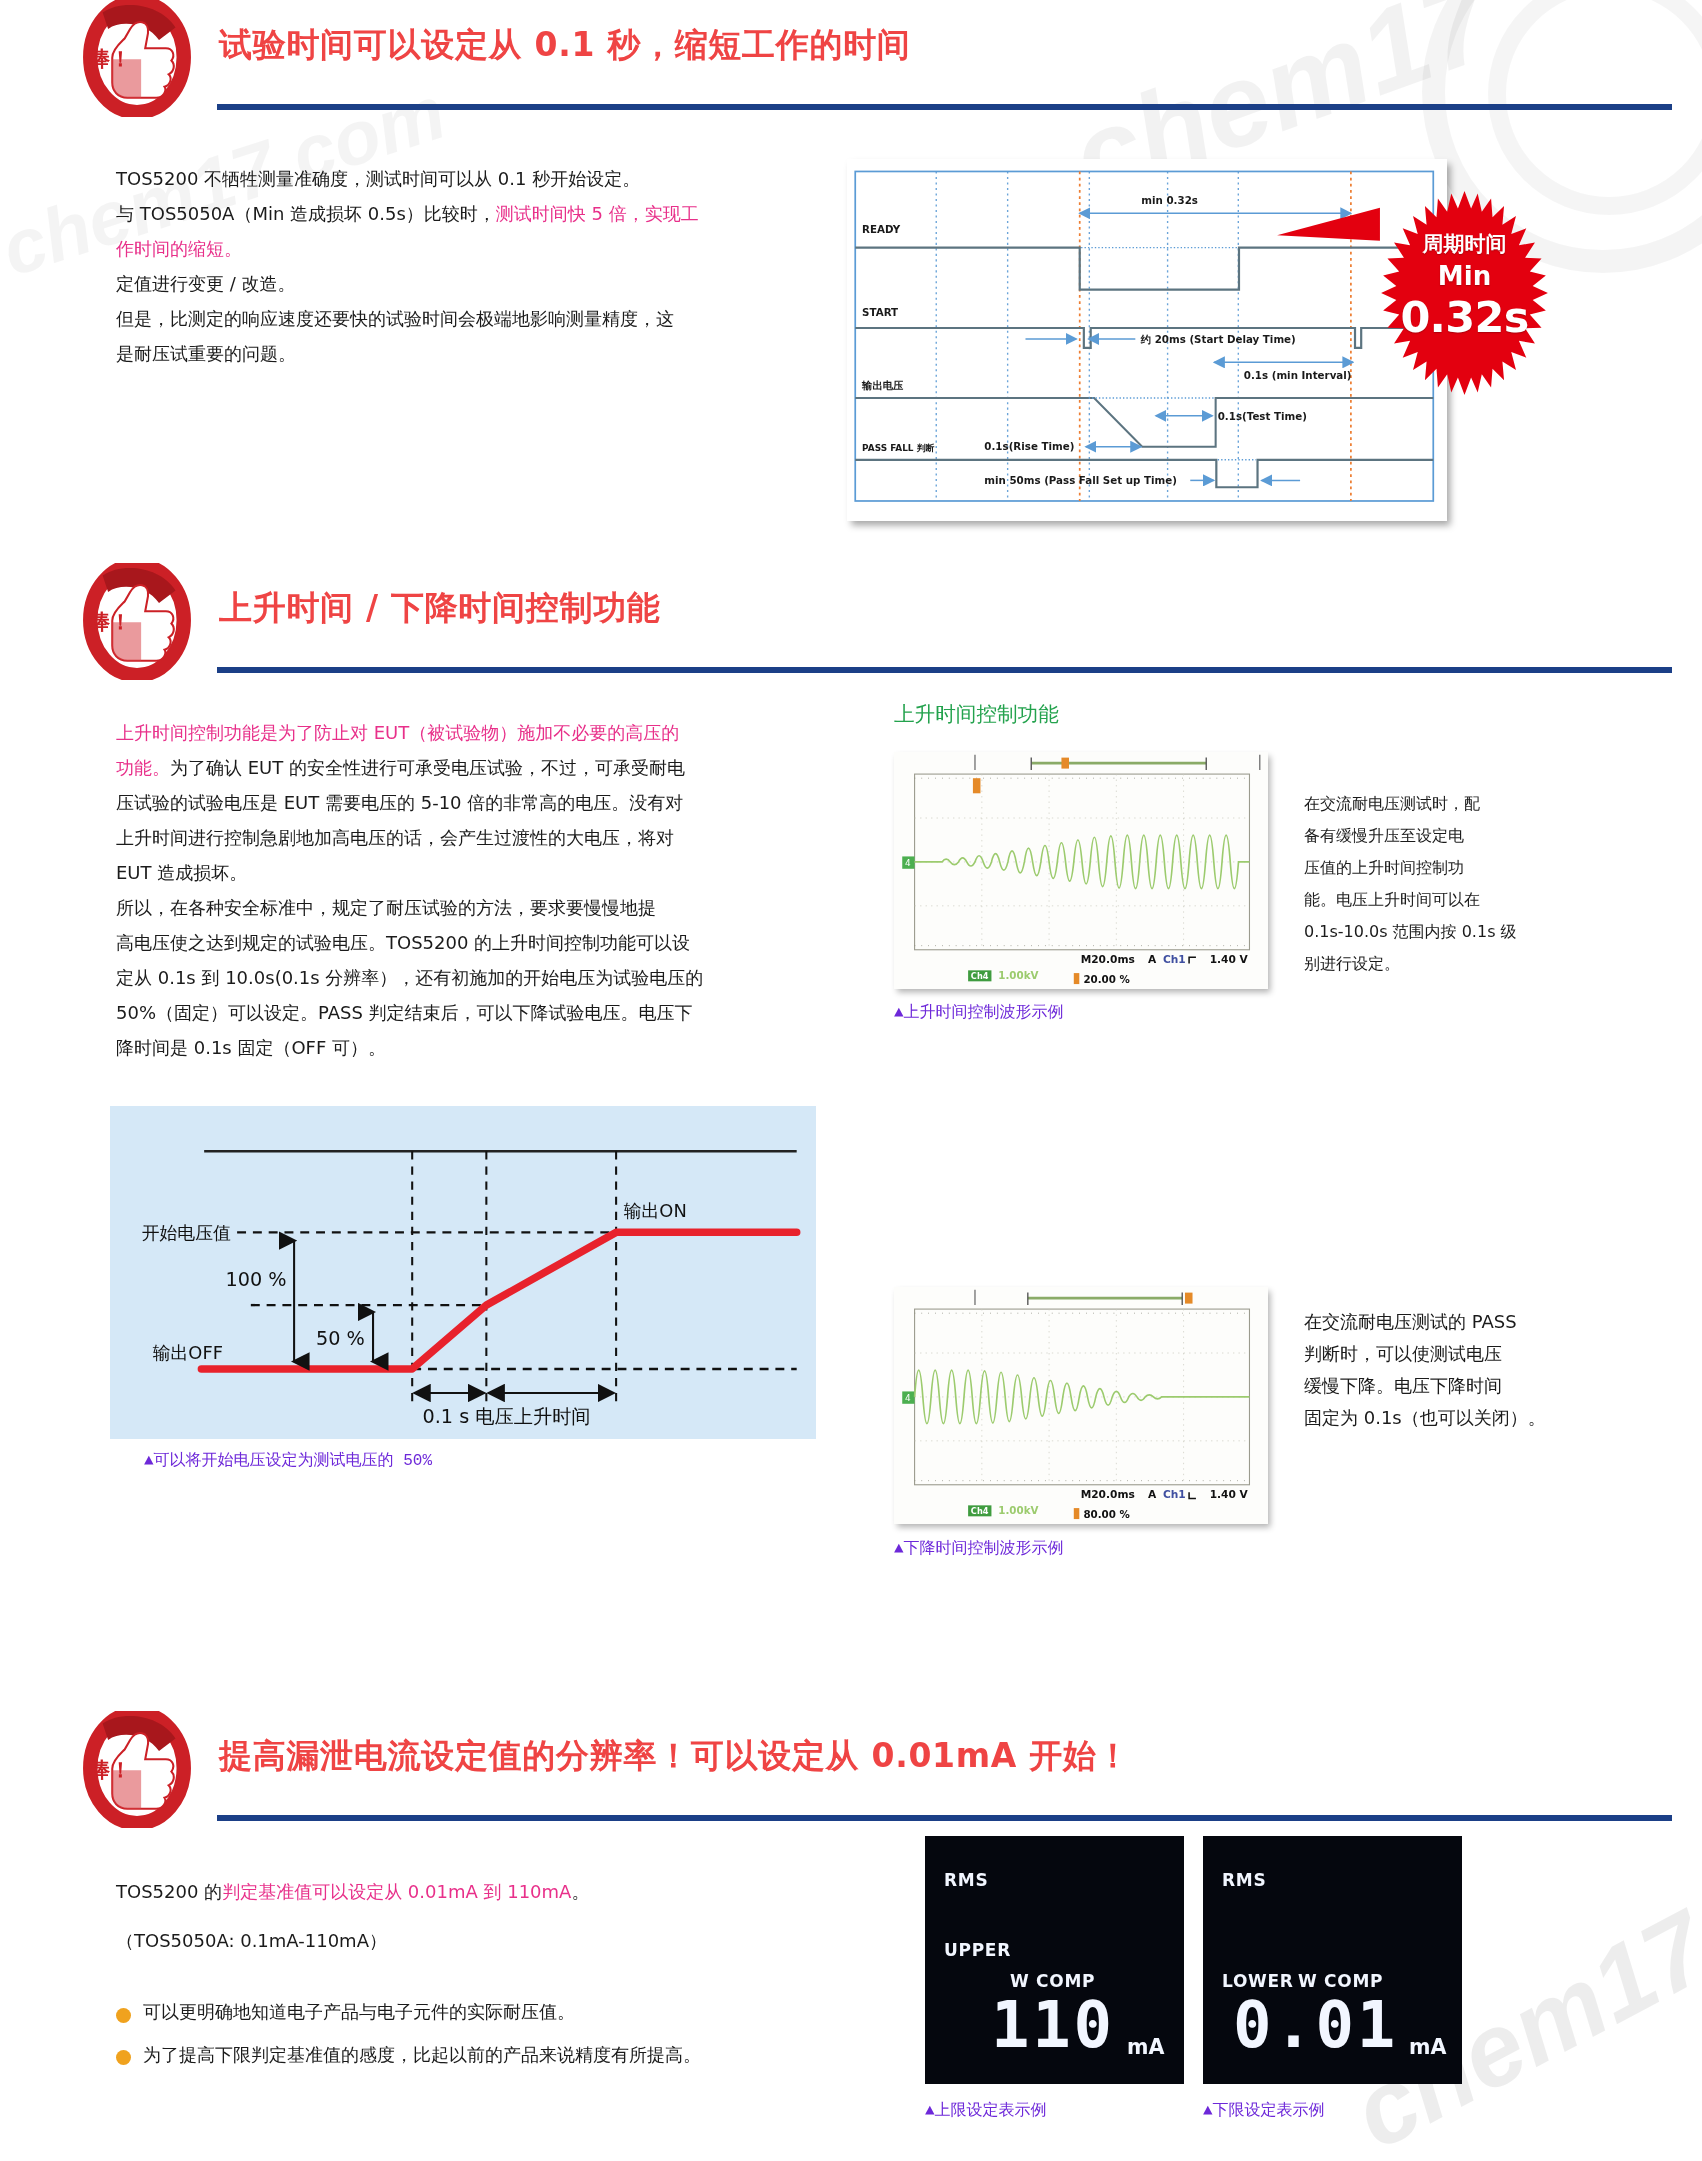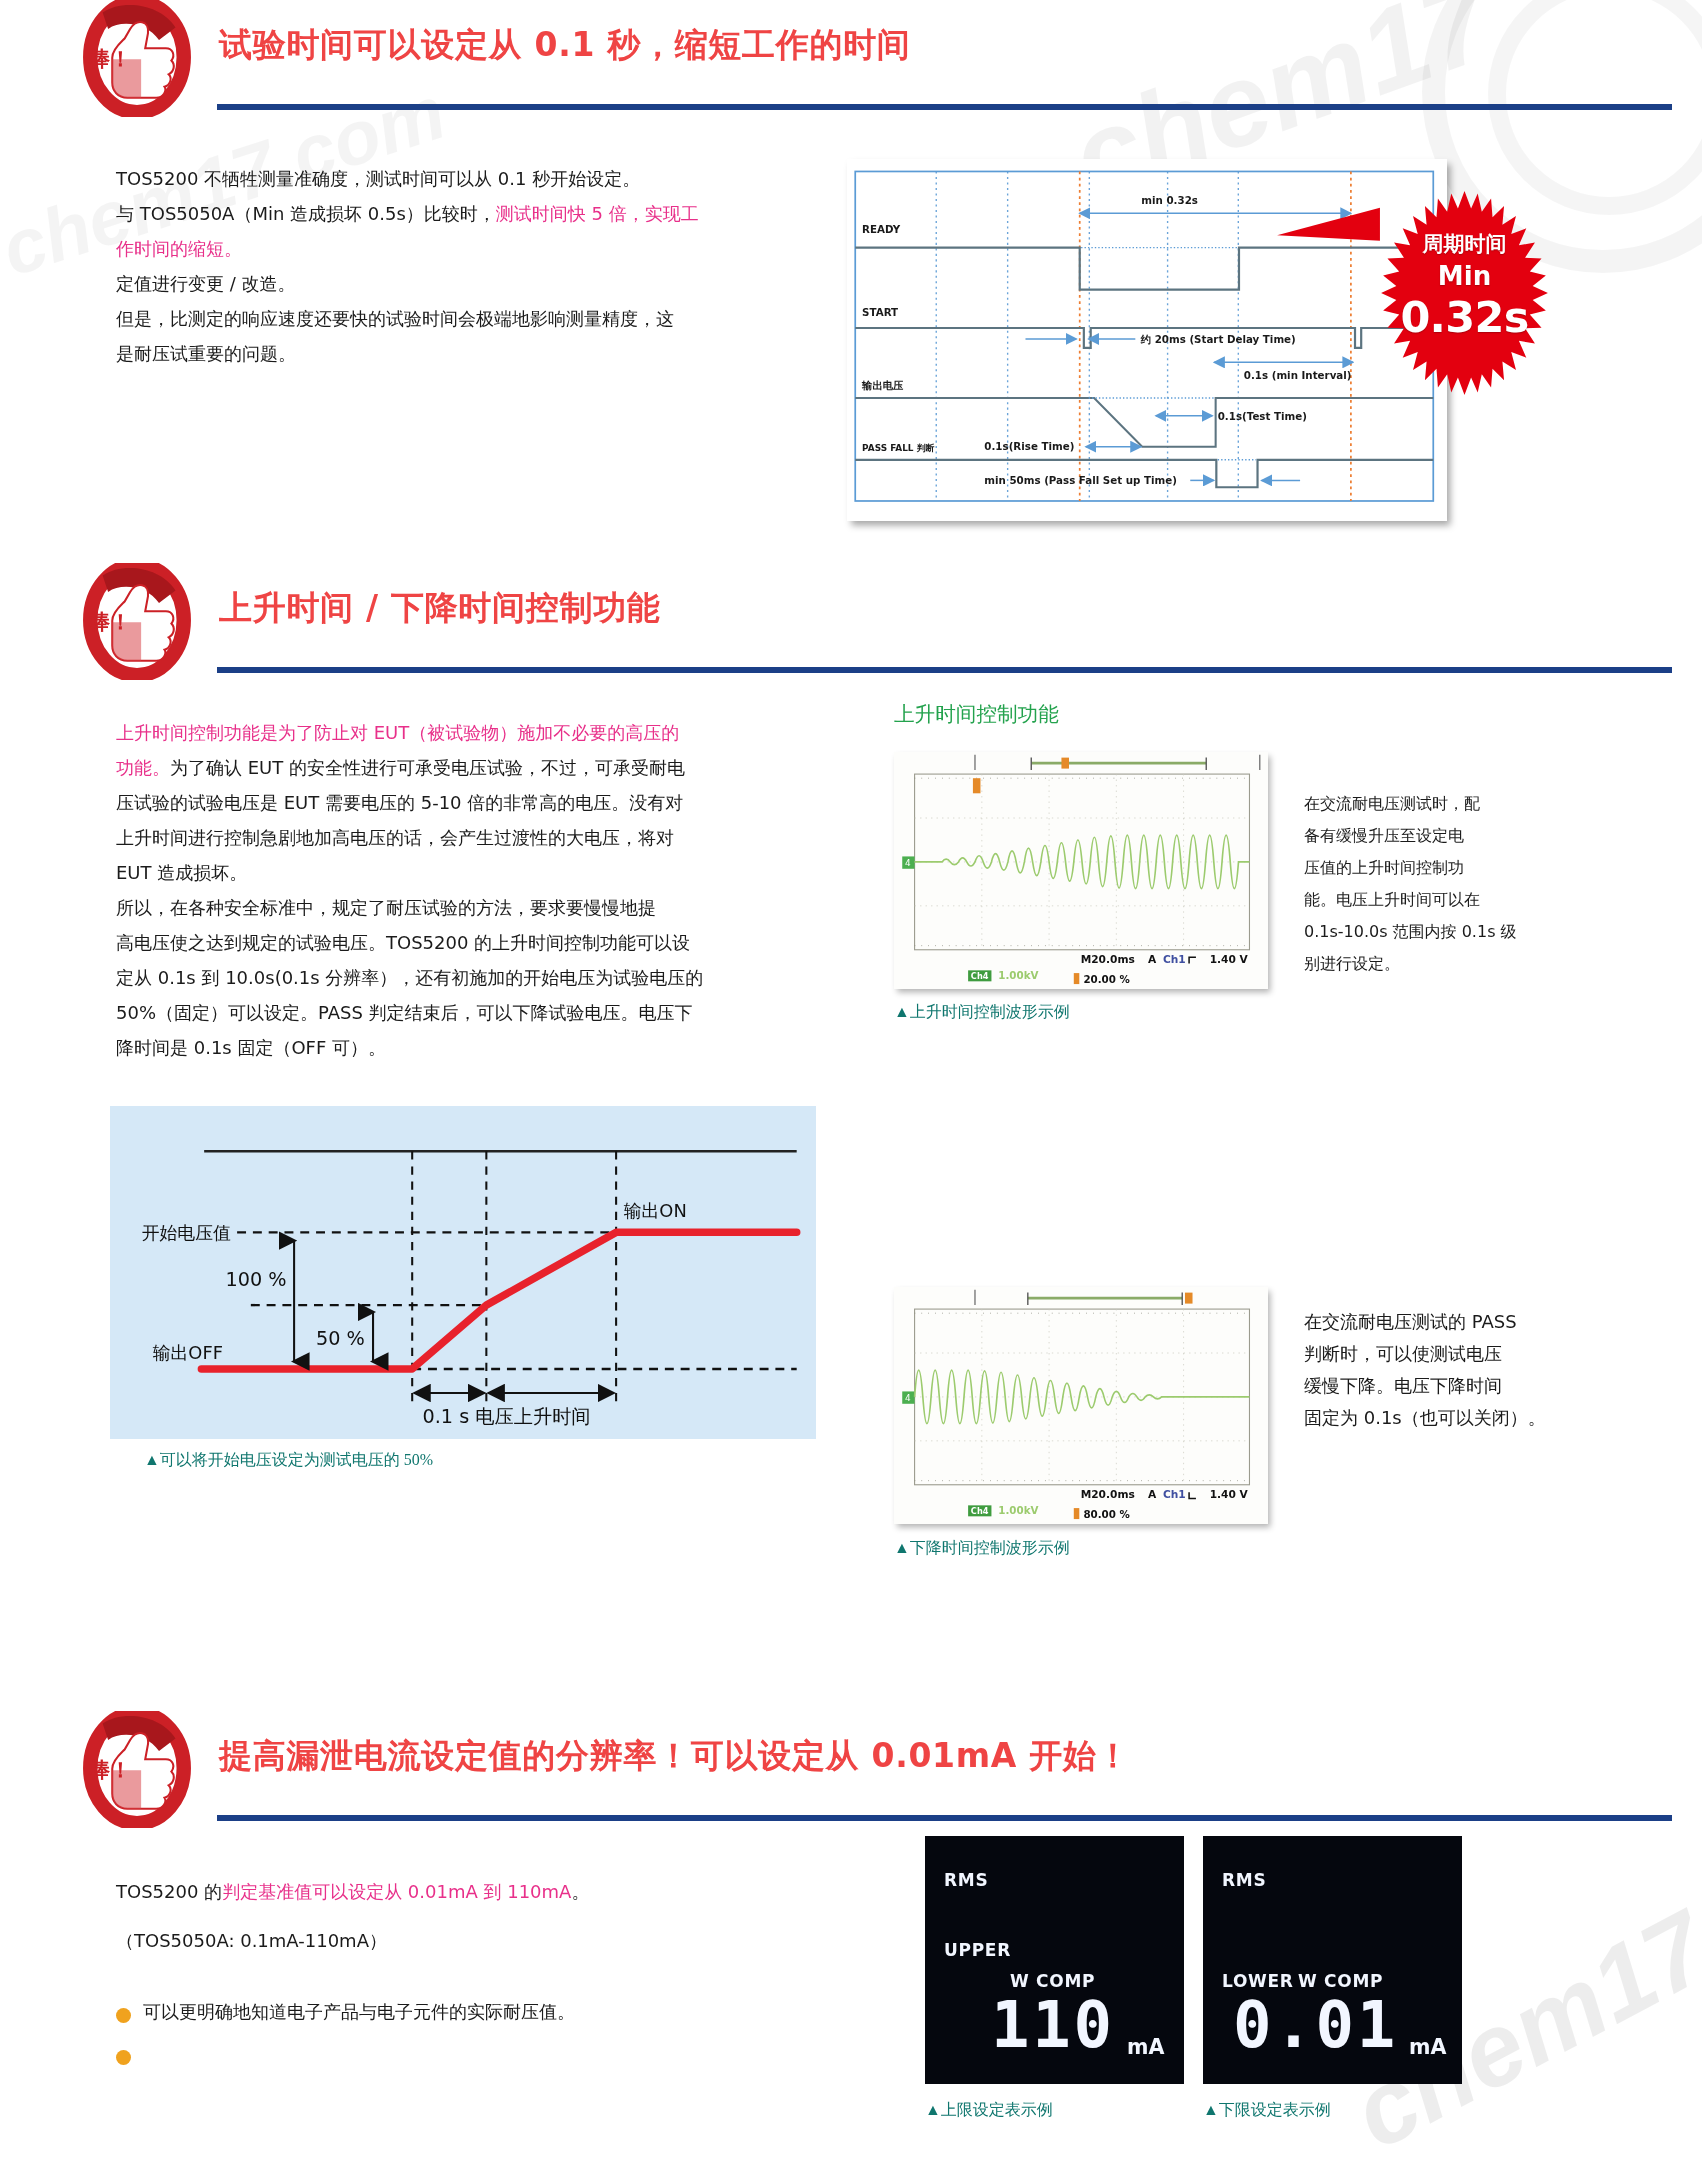--- a/index.html
+++ b/index.html
@@ -31,21 +31,21 @@
      font-size:33px;font-weight:bold;color:#ef4444;letter-spacing:0.7px;
      font-family:"DejaVu Sans","Liberation Sans",sans-serif;white-space:nowrap;}
   .head-rule{position:absolute;left:135px;top:104px;height:6.2px;background:#1b3f87;}
 
   
   .bodytext{font-size:18px;line-height:35px;color:#1b1b1b;
      font-family:"DejaVu Sans","Liberation Sans",sans-serif;}
   .pink{color:#e8308a;}
   .nowrapline{white-space:nowrap;}
 
-  .caption{font-size:16px;color:#0f766e;font-family:Liberation Serif, serif;}
+  .caption{font-size:16px;color:#6d28d9;font-family:Liberation Mono, monospace;}
 
   
   .timingbox{position:absolute;background:#fff;box-shadow:4.1px 4.8px 6.9px rgba(0,0,0,.35);}
 
   
   .burst{position:absolute;width:213px;height:206px;}
   .burst .lbl{position:absolute;left:0;right:0;text-align:center;color:#fff;
      font-family:"DejaVu Sans",sans-serif;text-shadow:0 0.7px 1.4px rgba(0,0,0,.25);}
   .burst .l1{top:41px;font-size:21px;font-weight:bold;}
   .burst .l2{top:72px;font-size:26px;font-weight:bold;}
@@ -450,20 +450,21 @@
     <div class="nowrapline">
       <span>TOS5200 的</span><span class="pink">判定基准值可以设定从 0.01mA 到 110mA</span><span>。</span>
     </div>
     <div class="nowrapline">（TOS5050A: 0.1mA-110mA）</div>
   </div>
 
   <div class="bullet-dot" style="left:116px;top:297px;"></div>
   <div class="bodytext" style="position:absolute;left:143px;top:283px;white-space:nowrap;">可以更明确地知道电子产品与电子元件的实际耐压值。</div>
 
   <div class="bullet-dot" style="left:116px;top:339px;"></div>
+  <div class="bodytext" style="position:absolute;left:143px;top:326px;white-space:nowrap;">为了提高下限判定基准值的感度，比起以前的产品来说精度有所提高。</div>
 
   <div class="lcd" style="left:925px;top:125px;width:259px;height:248px;">
     <span class="tag" style="left:19px;top:34px;">RMS</span>
     <span class="tag" style="left:19px;top:104px;">UPPER</span>
     <span class="tag" style="left:85px;top:135px;">W COMP</span>
     <span class="num" style="left:66px;top:152px;">110</span>
     <span class="unit" style="left:202px;top:199px;">mA</span>
   </div>
   <div class="caption" style="position:absolute;left:925px;top:389px;">▲上限设定表示例</div>
 

